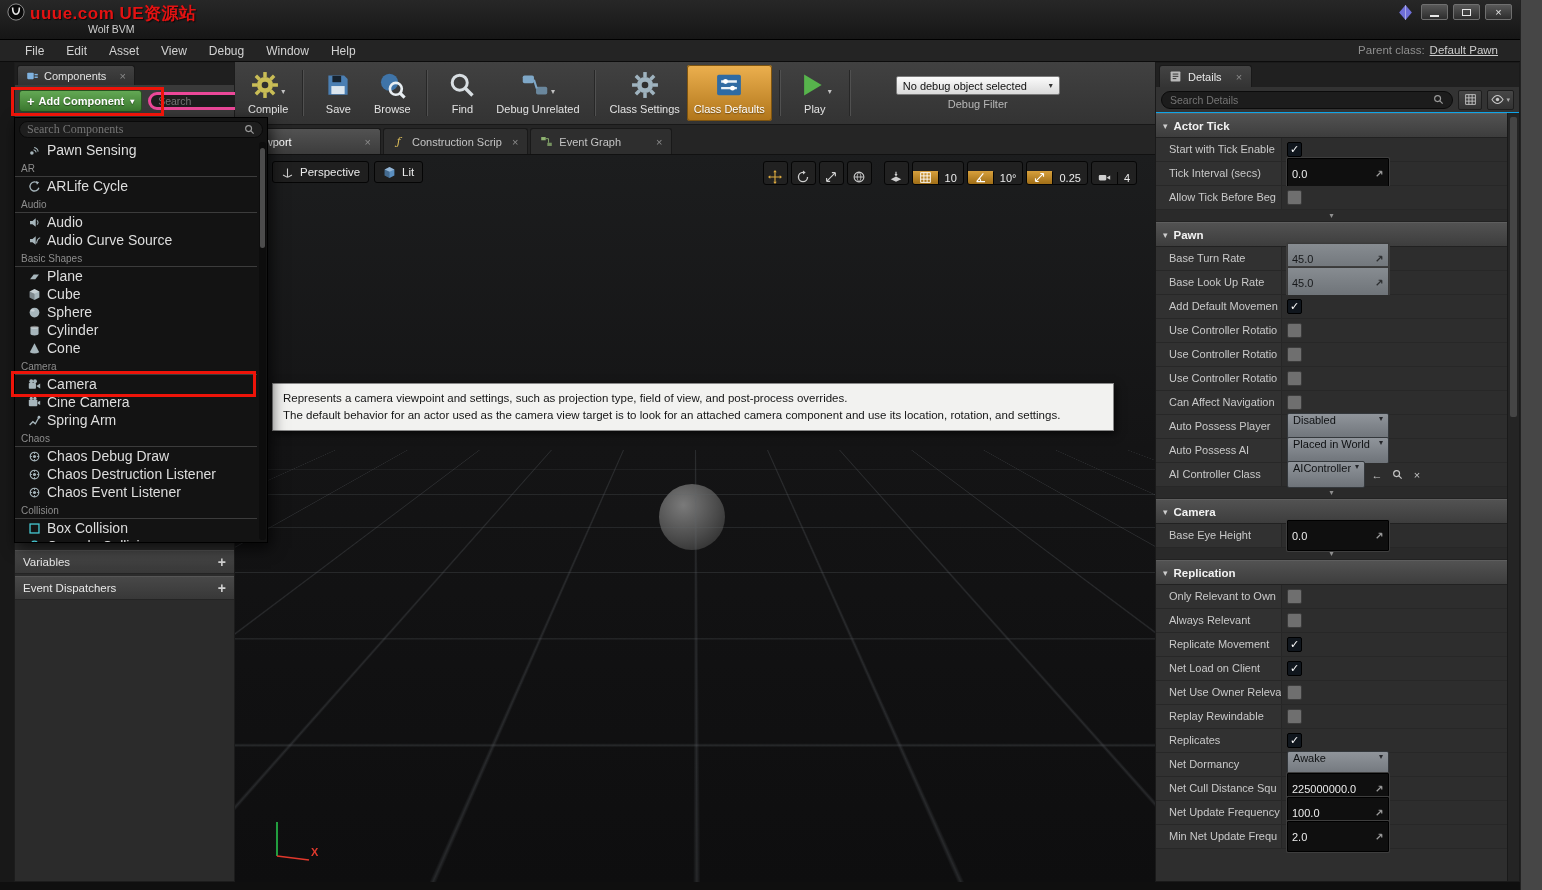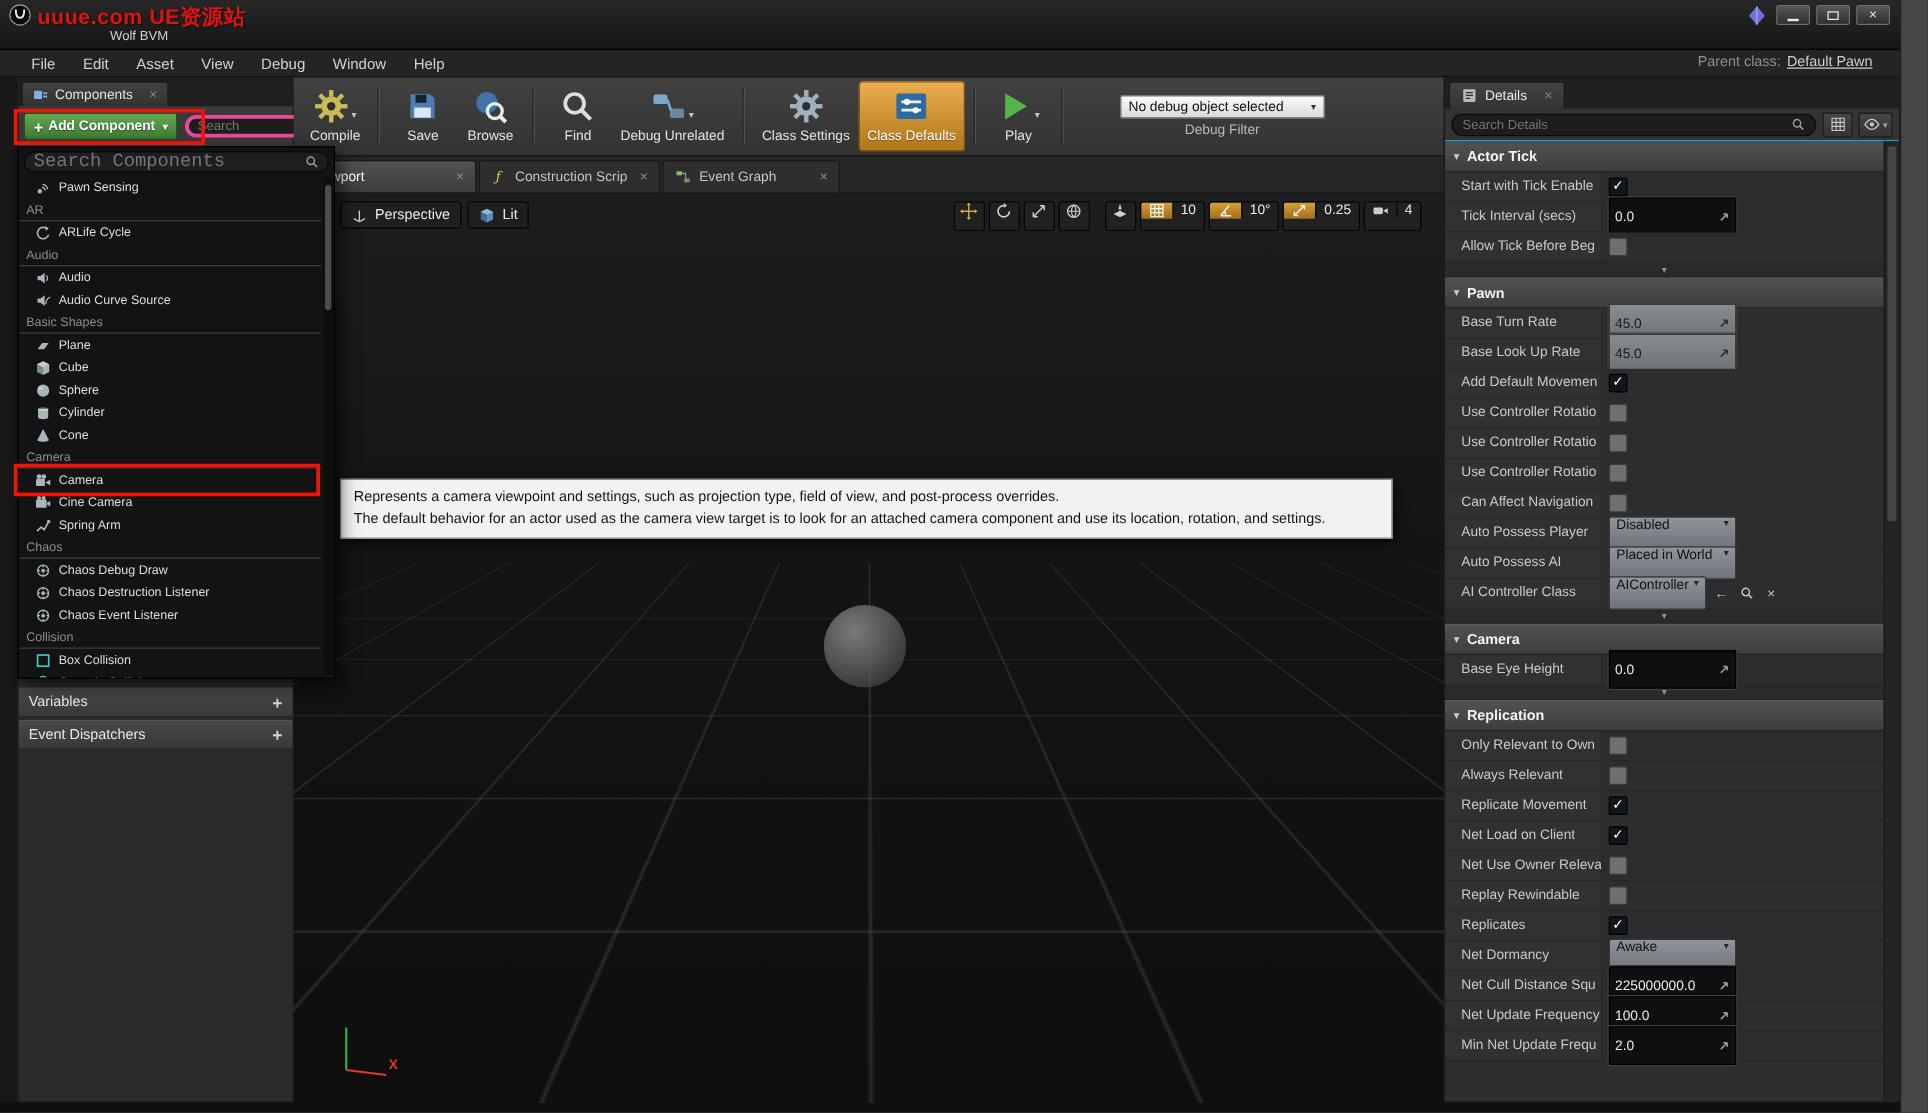--- a/index.html
+++ b/index.html
@@ -42,25 +42,25 @@
 .mini-search{flex:1;height:18px;background:#1d1d1d;border:3px solid #ec4899;border-radius:9px;display:flex;align-items:center;padding:0 7px;gap:22px}
 .mini-search input{flex:1;min-width:0;background:transparent;border:none;outline:none;color:#9a9a9a;font-size:10.5px;font-family:inherit}
 .mini-search svg{width:11px;height:11px;color:#9a9a9a;flex:none}
 #mybp-sections{position:absolute;left:0;right:0;top:487px}
 .mybp-h{height:24px;background:linear-gradient(#484848,#383838);border-top:1px solid #565656;border-bottom:1px solid #242424;display:flex;align-items:center;justify-content:space-between;padding:0 8px;font-size:11.5px;color:#e8e8e8;margin-bottom:2px}
 .mybp-plus{color:#d2d2d2;font-size:14px;font-weight:bold;line-height:1}
 
 
 .comp-dropdown{position:absolute;left:14px;top:117px;width:254px;height:426px;background:#131313;border:1px solid #000;box-shadow:3px 5px 14px rgba(0,0,0,.7);z-index:20;display:flex;flex-direction:column}
 .dd-search{margin:3px 4px;height:17px;background:#1e1e1e;border:1px solid #090909;border-radius:9px;display:flex;align-items:center;padding:0 7px;gap:4px;flex:none}
-.dd-search input{flex:1;min-width:0;background:transparent;border:none;outline:none;color:#8f8f8f;font-size:15px;font-family:Liberation Mono, monospace}
+.dd-search input{flex:1;min-width:0;background:transparent;border:none;outline:none;color:#8f8f8f;font-size:12px;font-family:Liberation Serif, serif}
 .dd-search svg{width:11px;height:11px;color:#9a9a9a;flex:none}
 .dd-list{flex:1;overflow:hidden;position:relative;padding-right:10px}
 .dd-cat{height:16px;line-height:15px;padding-left:6px;color:#8d8d8d;font-size:10px;border-bottom:1px solid #3c3c3c;margin-top:2px}
-.dd-item{height:18px;display:flex;align-items:center;gap:6px;padding-left:13px;font-size:10px;color:#dedede;white-space:nowrap}
+.dd-item{height:18px;display:flex;align-items:center;gap:6px;padding-left:13px;font-size:14px;color:#dedede;white-space:nowrap}
 .ci{width:13px;height:13px;color:#a7b6bc;flex:none}
 .ci svg{width:13px;height:13px}
 .ci.box-collision-icon,.ci.capsule-collision-icon{color:#46c8d2}
 .dd-scroll{position:absolute;right:1px;top:24px;bottom:2px;width:7px;background:#0d0d0d;border-radius:3px}
 .dd-scroll .thumb{position:absolute;left:1px;right:1px;top:6px;height:100px;background:#4c4c4c;border-radius:3px}
 
 
 .center{position:absolute;left:235px;top:62px;width:920px;height:820px}
 .toolbar{position:absolute;left:0;top:0;width:100%;height:63px;background:linear-gradient(#414141,#333);border-bottom:1px solid #181818;display:flex;align-items:center;padding:0 6px}
 #toolbar-buttons{display:flex;align-items:center;height:100%}
@@ -99,21 +99,21 @@
 .viewport{position:absolute;left:0;top:93px;width:100%;height:727px;background:linear-gradient(#1c1d1e 0%,#141415 40%,#0e0e0f 100%);overflow:hidden}
 .vp-floor{position:absolute;left:-260px;top:295px;width:1440px;height:1000px;background-image:linear-gradient(rgba(95,100,105,.30) 1px,transparent 1px),linear-gradient(90deg,rgba(95,100,105,.30) 1px,transparent 1px);background-size:72px 72px;transform:perspective(650px) rotateX(76deg);transform-origin:50% 0;z-index:1}
 .vp-sphere{position:absolute;left:424px;top:329px;width:66px;height:66px;border-radius:50%;background:radial-gradient(circle at 37% 32%,#7a7a7a,#4b4b4b 55%,#222 100%);z-index:2}
 .vp-btn{position:absolute;top:6px;height:22px;background:rgba(32,32,32,.92);border:1px solid #050505;border-radius:3px;display:flex;align-items:center;gap:6px;padding:0 8px;color:#ebebeb;font-size:11.5px;z-index:3}
 .vp-persp{left:37px}
 .vp-lit{left:139px}
 .vp-ic{width:13px;height:13px;color:#cfcfcf}
 .vp-ic svg{width:13px;height:13px}
 .vp-lit .vp-ic{color:#5b8fc0}
 .vp-toolbar{position:absolute;right:18px;top:6px;height:24px;display:flex;align-items:stretch;gap:3px;z-index:3}
-.vpt{min-width:25px;background:rgba(34,34,34,.92);border:1px solid #060606;border-radius:3px;display:flex;align-items:flex-start;justify-content:center;color:#cfcfcf}
+.vpt{min-width:25px;background:rgba(34,34,34,.92);border:1px solid #060606;border-radius:3px;display:flex;align-items:flex-end;justify-content:center;color:#cfcfcf}
 .vpt svg{width:14px;height:14px}
 .vpt.tool-active{color:#dba93f}
 .vpt.pair{padding:0;overflow:hidden}
 .vpt-ic{width:25px;display:flex;align-items:center;justify-content:center;color:#cfcfcf}
 .vpt-ic svg{width:13px;height:13px}
 .vpt-ic.on{background:linear-gradient(#d7a03c,#a06e17);color:#fff}
 .vpt-val{padding:0 6px;border-left:1px solid #060606;display:flex;align-items:center;font-size:11px;color:#ececec}
 .vpt-gap{width:6px}
 .vp-tooltip{position:absolute;left:37px;top:228px;width:842px;background:#f2f2f0;border:1px solid #888;box-shadow:2px 3px 8px rgba(0,0,0,.65);color:#151515;font-size:11.5px;line-height:17px;padding:6px 10px;z-index:5}
 .vp-axis{position:absolute;left:22px;bottom:14px;width:72px;height:60px;z-index:3}

